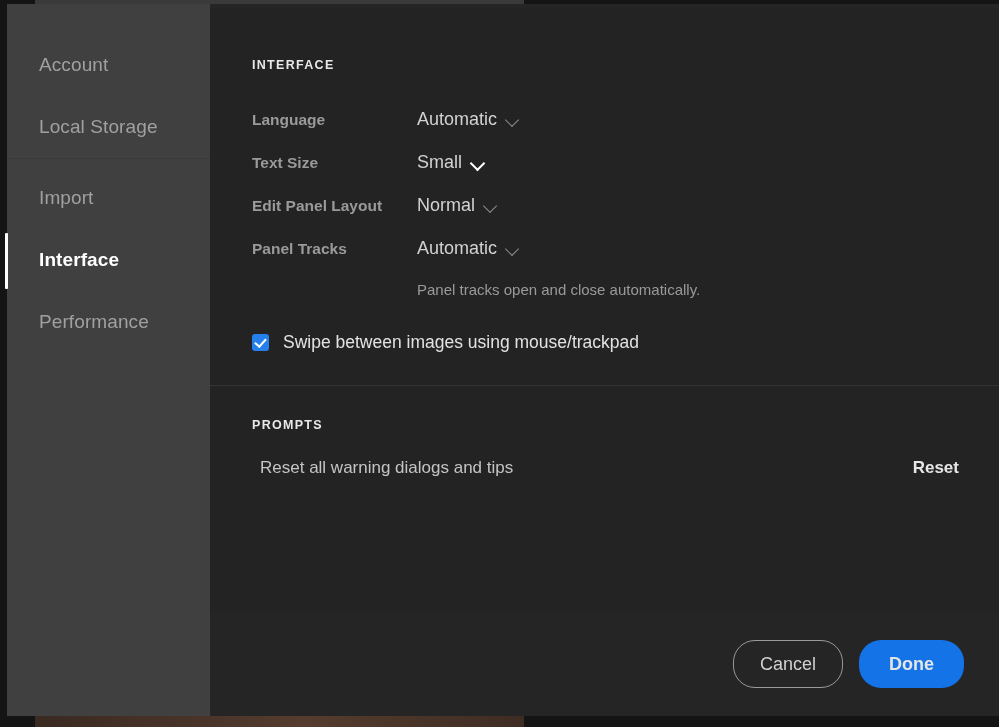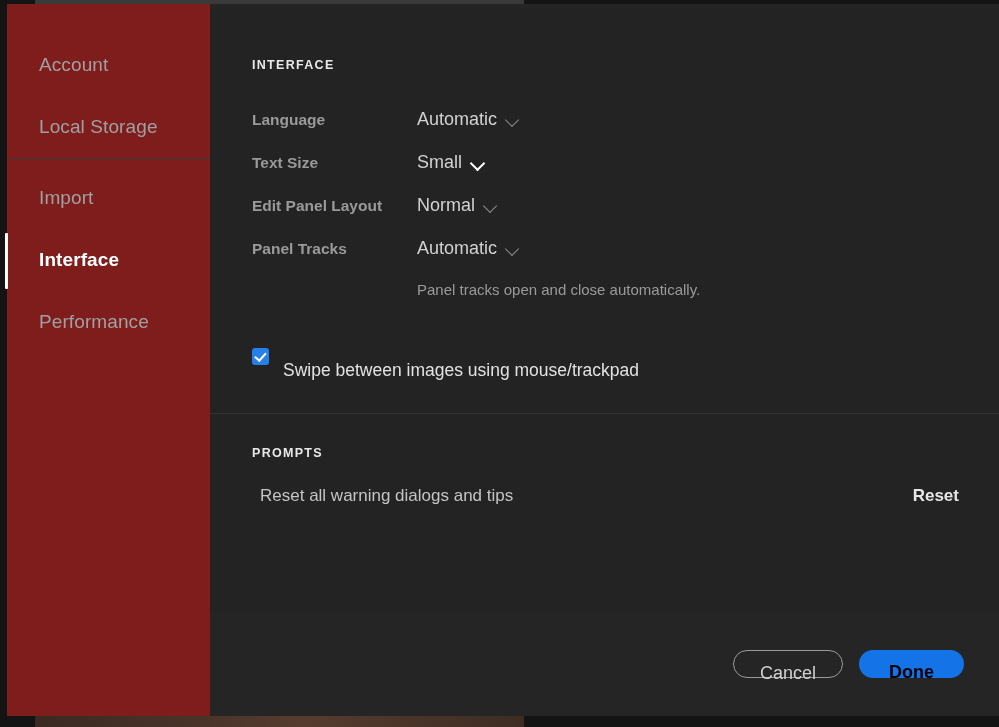--- a/index.html
+++ b/index.html
@@ -48,21 +48,21 @@
     background: #252525;
   }
 
   
   .sidebar {
     position: absolute;
     left: 0;
     top: 0;
     width: 203px;
     height: 712px;
-    background: #7f1d1d;
+    background: #404040;
   }
   .nav-group { padding: 0; }
   .nav-item {
     position: relative;
     height: 62px;
     display: flex;
     align-items: center;
     padding-left: 32px;
     box-sizing: border-box;
     cursor: pointer;
@@ -193,21 +193,20 @@
     top: 2px;
     width: 4.5px;
     height: 9px;
     border-right: 2.2px solid #ffffff;
     border-bottom: 2.2px solid #ffffff;
     transform: rotate(42deg);
   }
   .checkbox-label {
     font-size: 17.5px;
     color: #e2e2e2;
-    margin-top: 28px;
   }
 
   .section-divider {
     height: 1px;
     background: #333333;
     margin-top: 32px;
     width: 789px;
   }
 
   .prompt-row {
@@ -247,33 +246,33 @@
     padding-right: 35px;
     box-sizing: border-box;
     background: #252525;
   }
   .btn {
     font-family: "Liberation Sans", sans-serif;
     font-size: 18px;
     border-radius: 22px;
     cursor: pointer;
     padding: 0 26px;
-    height: 28px;
+    height: 48px;
     line-height: 44px;
     box-sizing: border-box;
   }
   .btn-cancel {
     background: transparent;
     border: 1.8px solid #9a9a9a;
     color: #d0d0d0;
   }
   .btn-done {
     background: #1473e6;
     border: none;
-    color: #000000;
+    color: #e5e5e5;
     font-weight: bold;
     padding: 0 30px;
   }
 </style>
 </head>
 <body>
 
 <div id="app">
 
   <div class="underlay-topstrip"></div>

